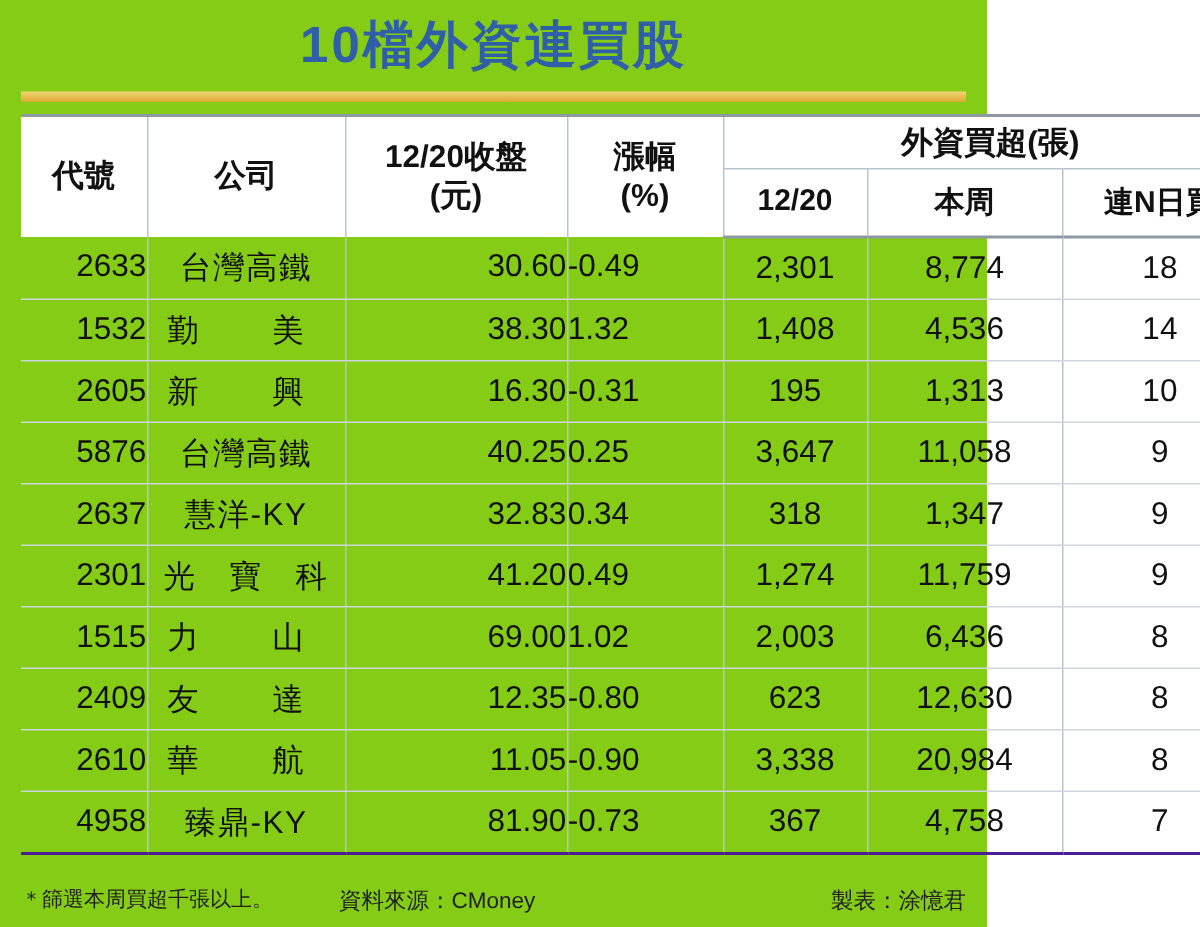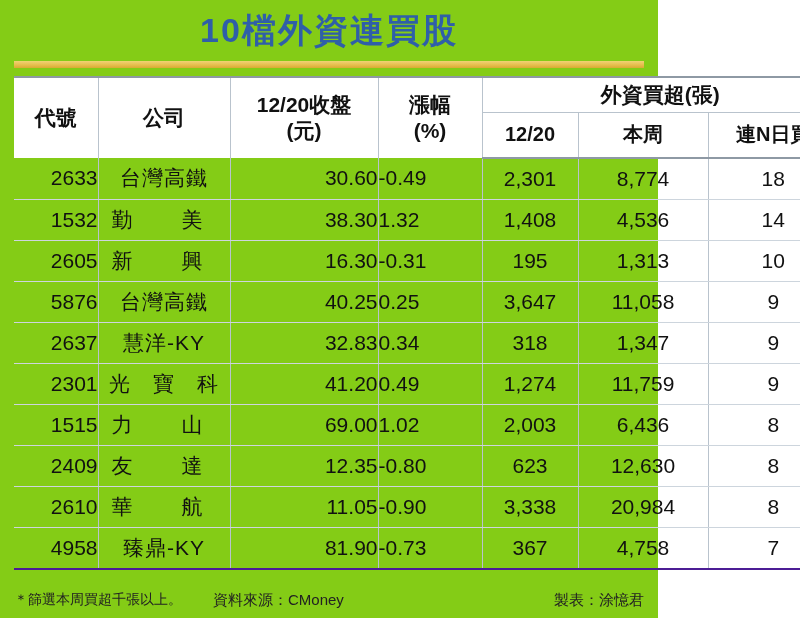--- a/index.html
+++ b/index.html
@@ -107,21 +107,21 @@
     left: 14px;
     right: 14px;
     bottom: 8px;
     display: flex;
     justify-content: space-between;
     align-items: flex-start;
     font-size: 15px;
     color: #222;
   }
   .footer .left { flex: 0 0 auto; }
-  .footer .mid  { flex: 0 0 auto; margin-left: 31px; }
+  .footer .mid  { flex: 0 0 auto; margin-left: 44px; }
   .footer .right{ flex: 0 0 auto; margin-left: auto; }
   .star { font-size: 14px; }
 </style>
 </head>
 <body>
 
 <div class="page">
 
   <div class="title">10檔外資連買股</div>
   <div class="gold-bar"></div>

